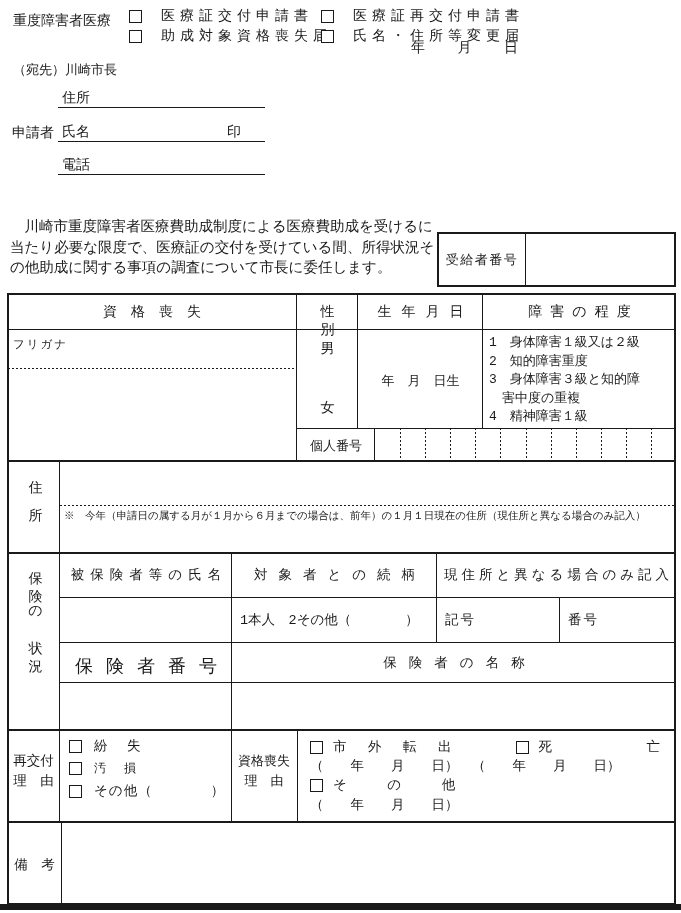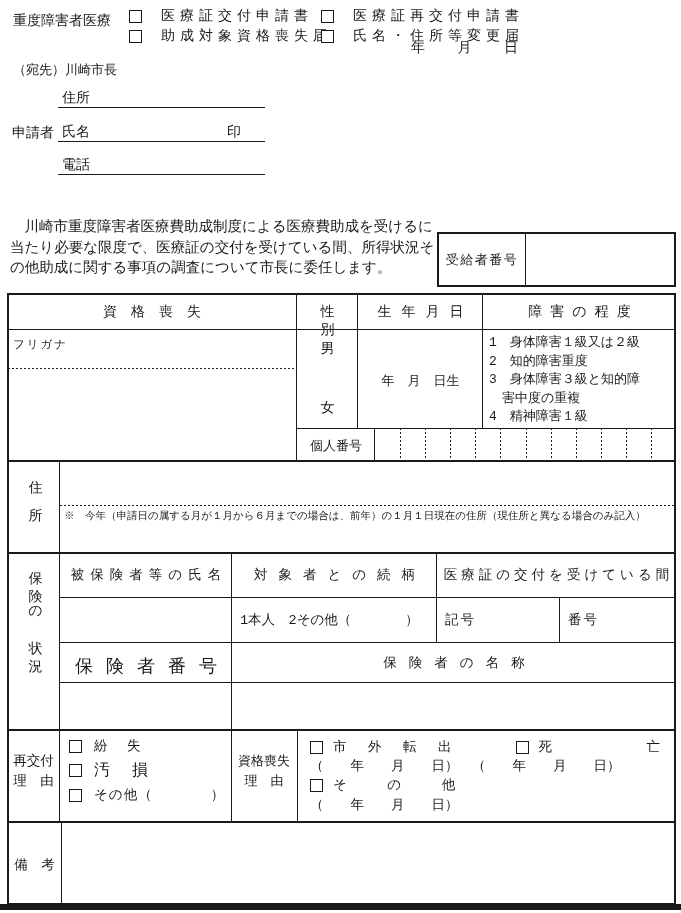--- a/index.html
+++ b/index.html
@@ -116,39 +116,39 @@
 　害中度の重複
 4　精神障害１級</div>
   <div class="abs ctr" style="left:297px;top:437px;width:78px;font-size:13px">個人番号</div>
 
   <div class="abs vtx" style="left:26px;top:469px;letter-spacing:27px">住所</div>
   <div class="abs" style="left:64px;top:509px;width:610px;font-size:10.5px">※　今年（申請日の属する月が１月から６月までの場合は、前年）の１月１日現在の住所（現住所と異なる場合のみ記入）</div>
 
   <div class="abs vtx" style="left:26px;top:560px;letter-spacing:18px">保険の状況</div>
   <div class="abs ctr" style="left:60px;top:566px;width:172px;font-size:13.5px;letter-spacing:6px;padding-left:6px;box-sizing:border-box">被保険者等の氏名</div>
   <div class="abs ctr" style="left:232px;top:566px;width:205px;font-size:13.5px;letter-spacing:11px;padding-left:11px;box-sizing:border-box">対象者との続柄</div>
-  <div class="abs ctr" style="left:437px;top:566px;width:239px;font-size:13.5px;letter-spacing:4px;padding-left:4px;box-sizing:border-box">医療証の交付を受けている間</div>
+  <div class="abs ctr" style="left:437px;top:566px;width:239px;font-size:13.5px;letter-spacing:4px;padding-left:4px;box-sizing:border-box">現住所と異なる場合のみ記入</div>
 
   <div class="abs" style="left:240px;top:611px;font-size:13.5px">1本人　2その他（　　　　）</div>
   <div class="abs" style="left:445px;top:611px;font-size:13.5px;letter-spacing:2px">記号</div>
   <div class="abs" style="left:568px;top:611px;font-size:13.5px;letter-spacing:2px">番号</div>
 
   <div class="abs ctr" style="left:60px;top:654px;width:172px;font-size:18px;letter-spacing:13px;padding-left:13px;box-sizing:border-box">保険者番号</div>
   <div class="abs ctr" style="left:232px;top:654px;width:444px;font-size:13.5px;letter-spacing:12px;padding-left:12px;box-sizing:border-box">保険者の名称</div>
 
   <div class="abs ctr pre" style="left:7px;top:752px;width:53px;font-size:13.5px;line-height:19.5px">再交付
 理　由</div>
   <div class="abs" style="left:69px;top:737px">
     <div class="row" style="margin-bottom:5px">
       <span class="cb"></span>
       <span style="margin-left:12px;font-size:13.5px;letter-spacing:3px">紛　失</span>
     </div>
     <div class="row" style="margin-bottom:5px">
       <span class="cb"></span>
-      <span style="margin-left:12px;font-size:16px;letter-spacing:3px">汚　損</span>
+      <span style="margin-left:12px;font-size:12px;letter-spacing:3px">汚　損</span>
     </div>
     <div class="row">
       <span class="cb"></span>
       <span style="margin-left:12px;font-size:13.5px;letter-spacing:1px">その他（　　　　）</span>
     </div>
   </div>
 
   <div class="abs ctr pre" style="left:230px;top:752px;width:68px;font-size:13px;line-height:19.5px">資格喪失
 理　由</div>
   <div class="abs row" style="left:310px;top:738px">

